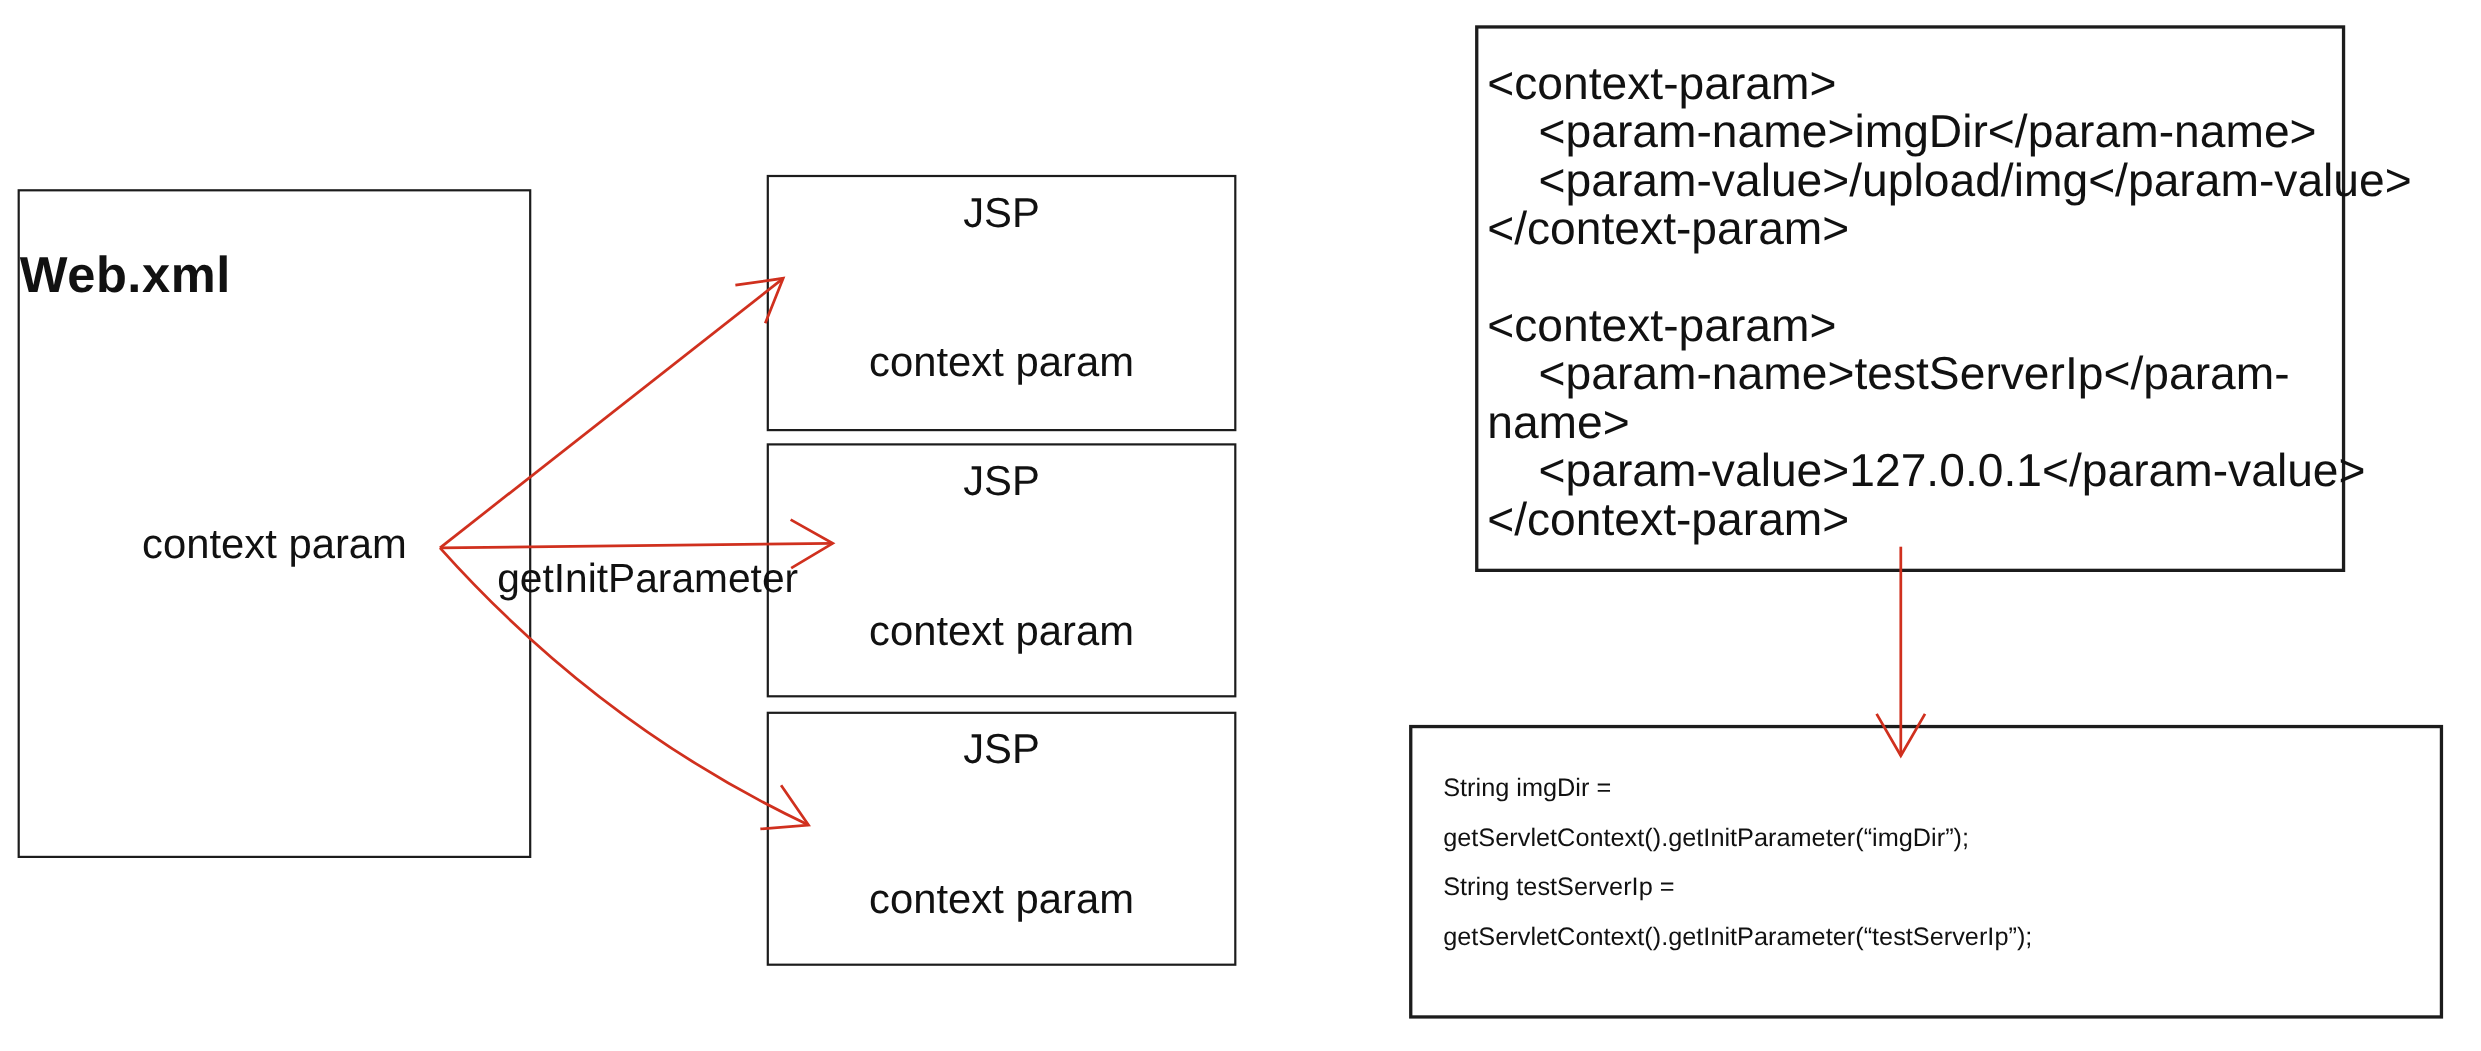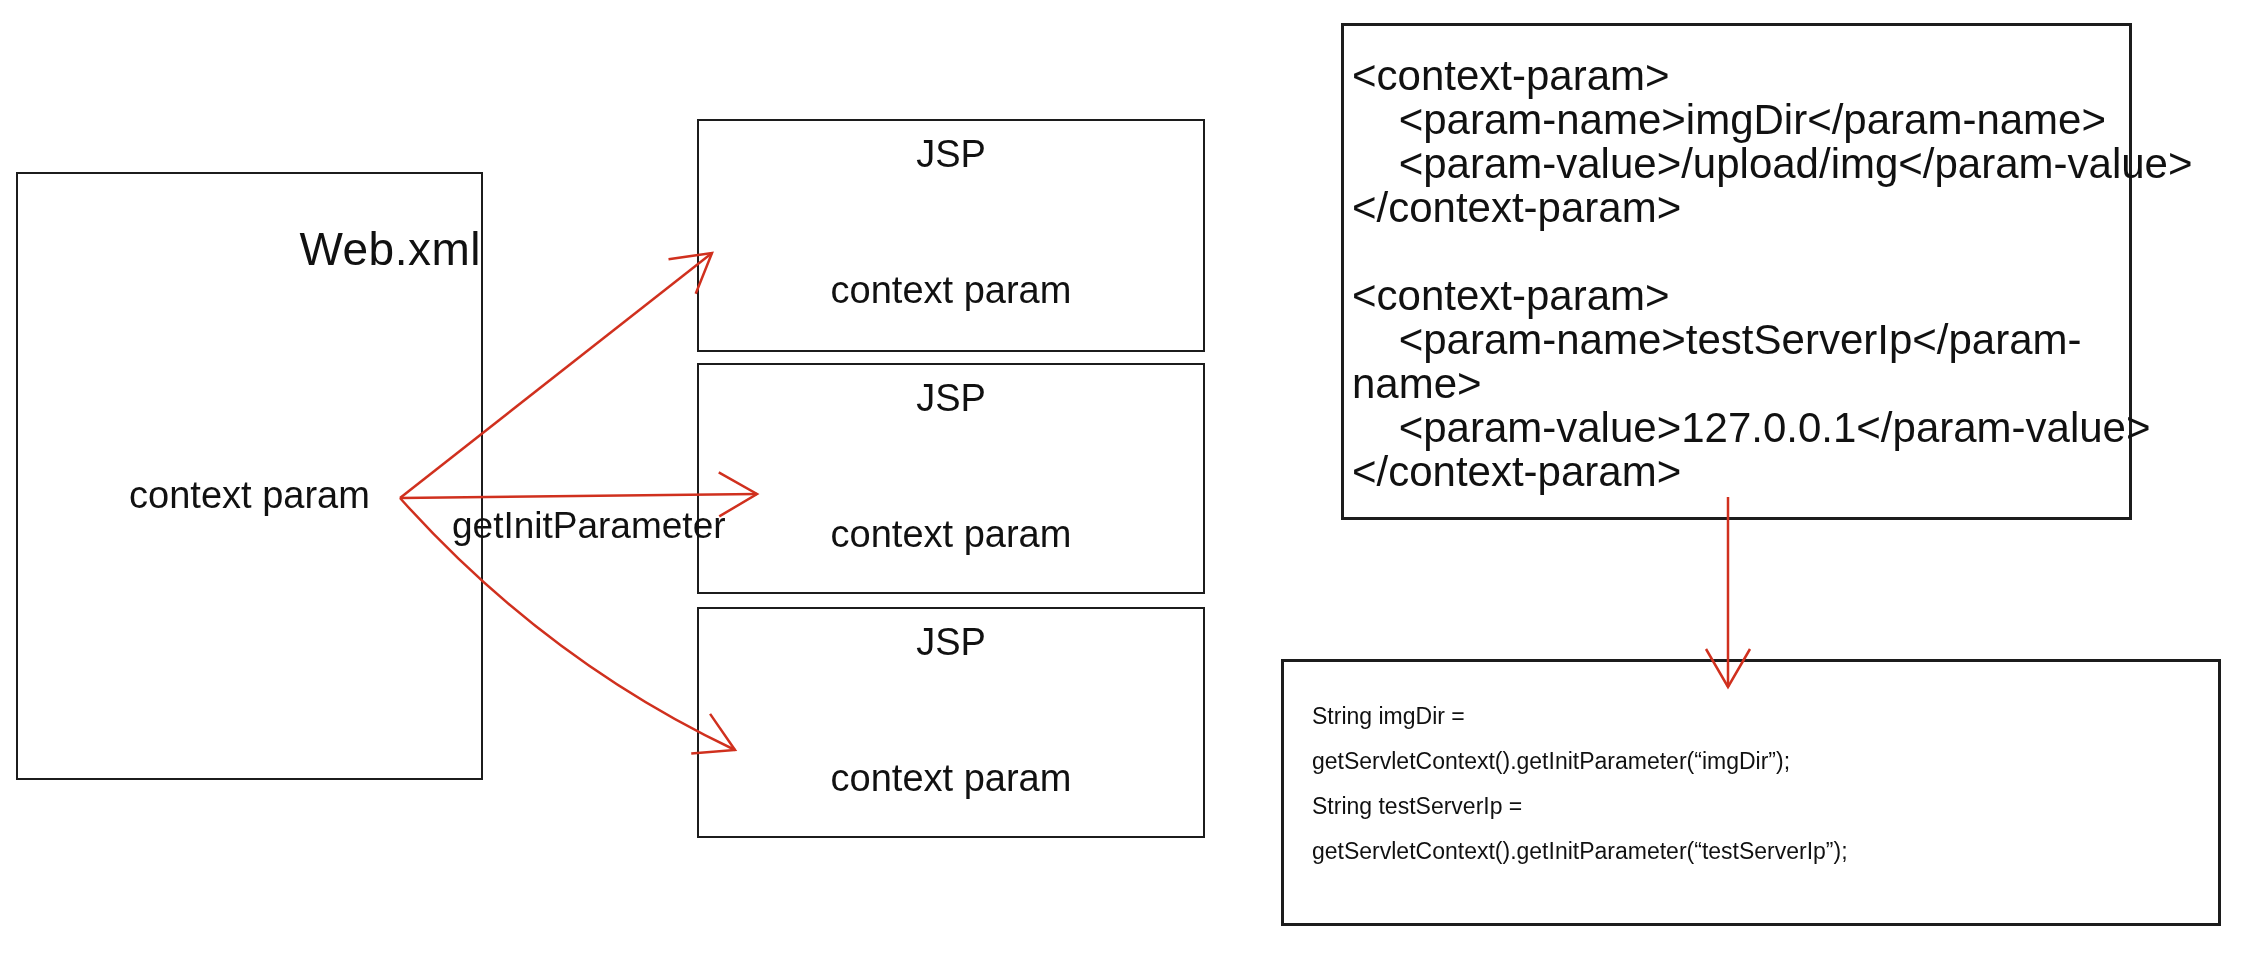--- a/index.html
+++ b/index.html
@@ -10,26 +10,26 @@
   }
   *{margin:0;padding:0;box-sizing:border-box;}
   html,body{width:2255px;height:955px;background:var(--bg);overflow:hidden;}
   body{font-family:"Liberation Sans","DejaVu Sans",sans-serif;color:var(--text-black);position:relative;}
 
   .box{position:absolute;border:2px solid var(--line-black);background:var(--bg);}
   .codebox{position:absolute;border:3px solid var(--line-black);background:var(--bg);}
 
   
   .webxml{left:16px;top:172px;width:467px;height:608px;}
-  .webxml .title{position:absolute;top:48px;left:0;width:100%;text-align:right;
-                 font-size:46px;letter-spacing:0.5px;}
+  .webxml .title{position:absolute;top:48px;left:0;width:100%;text-align:left;
+                 font-size:46px;letter-spacing:0.5px;font-weight:bold;}
   .webxml .param{position:absolute;top:300px;left:0;width:100%;text-align:center;font-size:38px;}
 
   
-  .jsp{left:697px;width:508px;}
+  .jsp{left:697px;width:427px;margin-top:40px;}
   .jsp1{top:119px;height:233px;}
   .jsp2{top:363px;height:231px;}
   .jsp3{top:607px;height:231px;}
   .jsp .title{position:absolute;top:12px;left:0;width:100%;text-align:center;font-size:38px;}
   .jsp .param{position:absolute;top:148px;left:0;width:100%;text-align:center;font-size:38px;}
 
   
   .method-label{position:absolute;left:452px;top:505px;font-size:37px;}
 
   

